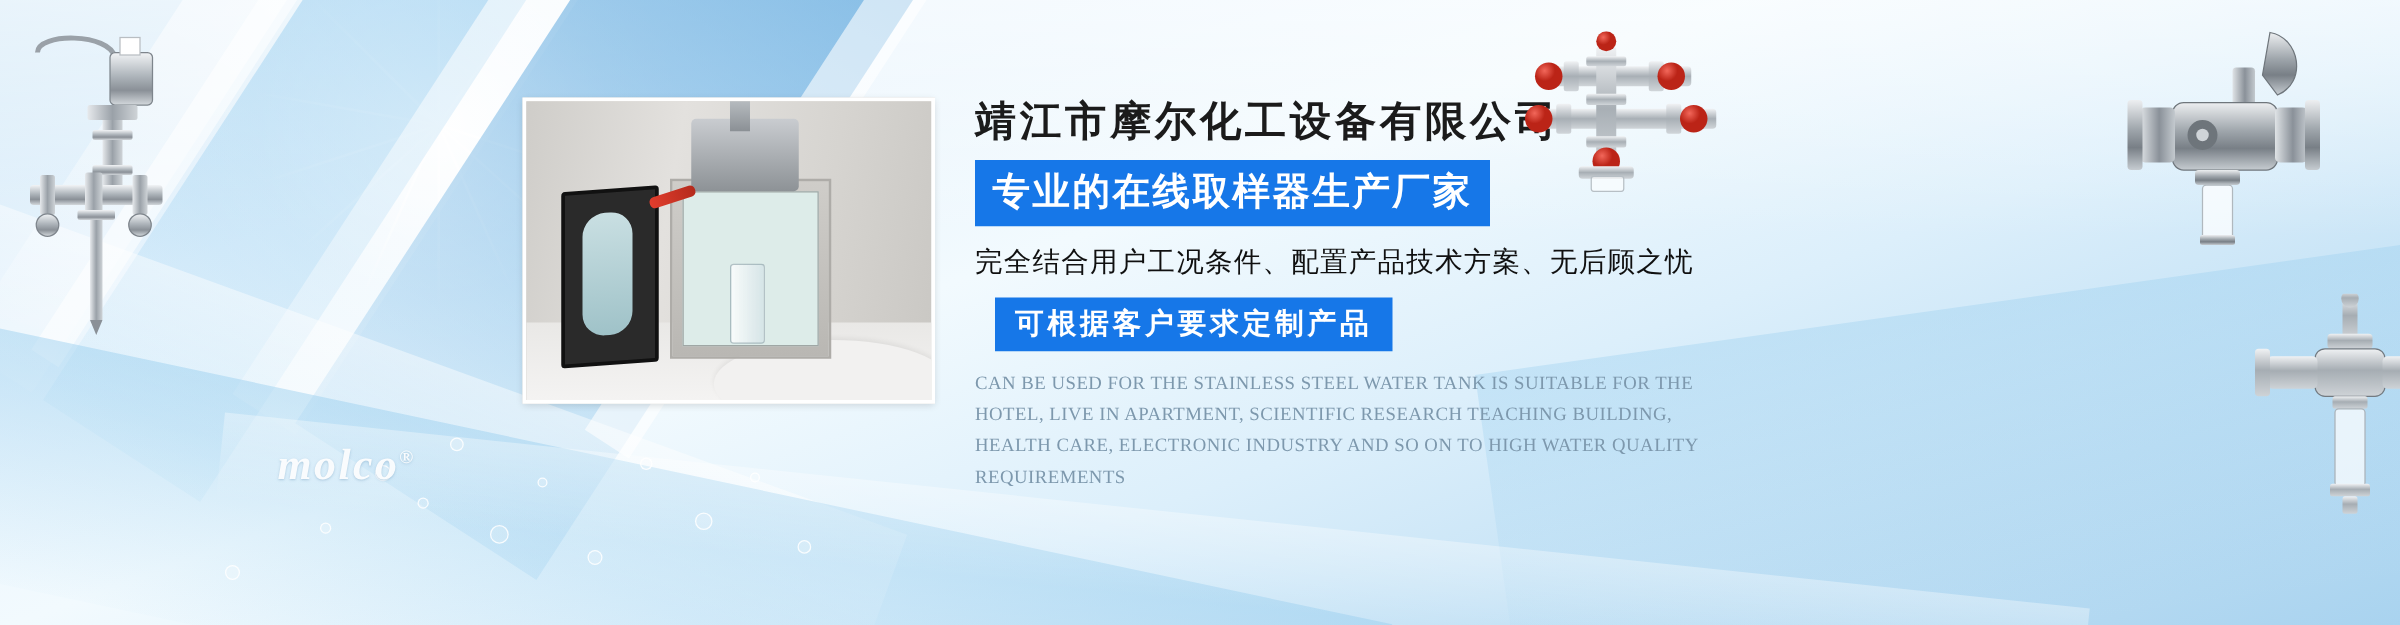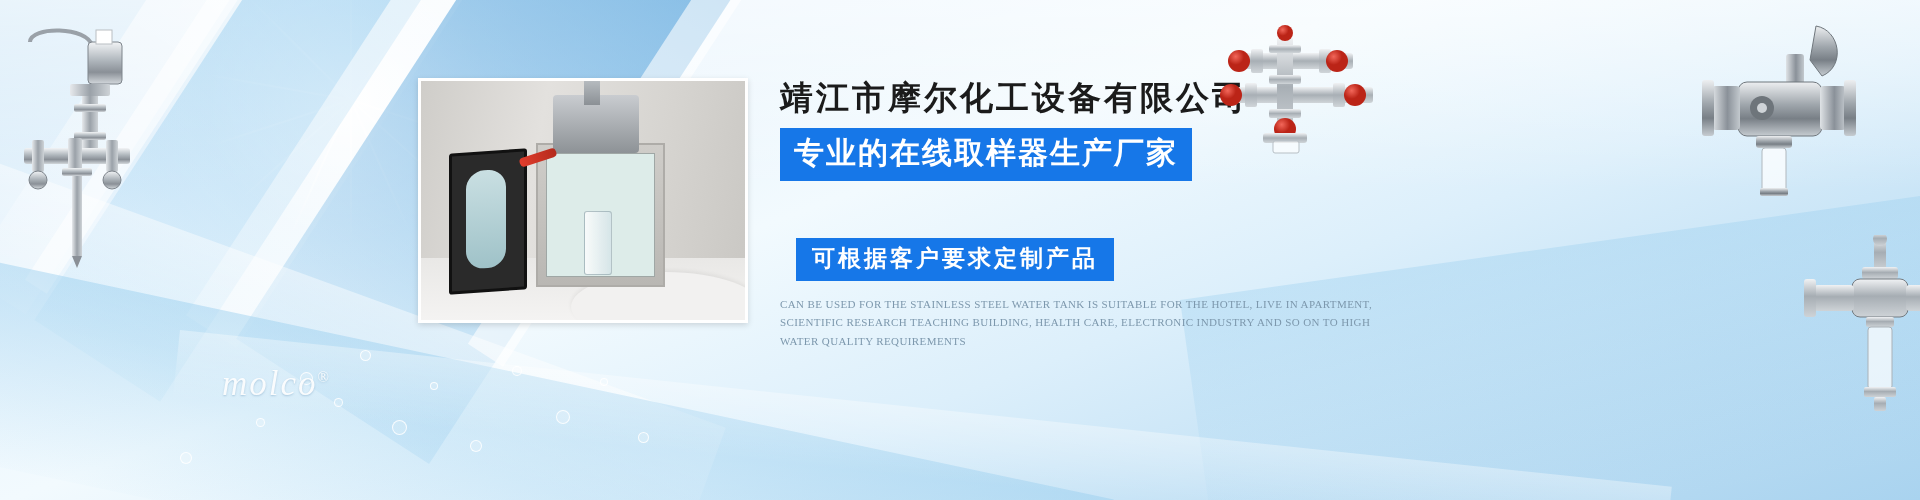--- a/index.html
+++ b/index.html
@@ -58,40 +58,40 @@
     white-space:nowrap;line-height:1.1;
   }
   .hl-line{
     display:inline-block;background:#1677e8;color:#ffffff;
     font-weight:bold;white-space:nowrap;
   }
   .line2{margin-top:12px;}
   .line2 .hl-line{font-size:30px;letter-spacing:2px;padding:5px 14px 7px 14px;text-align:right;}
   .line3{margin-top:14px;font-size:22px;color:#101010;letter-spacing:1px;white-space:nowrap;font-weight:500;}
   .line4{margin-top:13px;margin-left:16px;}
-  .line4 .hl-line{font-size:23px;letter-spacing:3px;padding:5px 16px 7px 16px;font-weight:bold;margin-top:44px;}
+  .line4 .hl-line{font-size:23px;letter-spacing:3px;padding:5px 16px 7px 16px;font-weight:bold;}
   .fineprint{
-    margin-top:14px;width:600px;color:#7d98ad;font-size:11px;line-height:1.65;
+    margin-top:14px;width:600px;color:#7d98ad;font-size:15px;line-height:1.65;
     font-family:"Liberation Serif","DejaVu Serif",serif;letter-spacing:.4px;
   }
   
   .eq{position:absolute;}
   
   #eq-left{left:10px;top:20px;width:150px;height:250px;}
   
   #eq-manifold{left:1215px;top:25px;width:170px;height:130px;}
   
   #eq-valve-top{left:1890px;top:15px;width:140px;height:150px;}
   
   #eq-sampler{left:1830px;top:230px;width:130px;height:175px;}
   
   .watermark{
-    position:absolute;left:222px;top:364px;
+    position:absolute;left:222px;top:352px;
     font-family:"Liberation Serif","DejaVu Serif",serif;
-    font-style:italic;font-weight:normal;font-size:35px;letter-spacing:2px;
+    font-style:italic;font-weight:bold;font-size:35px;letter-spacing:2px;
     color:rgba(255,255,255,.92);text-shadow:0 1px 2px rgba(80,130,170,.35);
   }
   .watermark sup{font-size:15px;vertical-align:super;font-style:normal;}
 </style>
 </head>
 <body>
 
 <div class="banner">
 
   <div class="stripes">
@@ -183,20 +183,21 @@
     <div class="ph-red"></div>
   </div>
 
   <div class="textblock">
     <div class="title">靖江市摩尔化工设备有限公司</div>
 
     <div class="line2">
       <span class="hl-line">专业的在线取样器生产厂家</span>
     </div>
 
+    <div class="line3">完全结合用户工况条件、配置产品技术方案、无后顾之忧</div>
 
     <div class="line4">
       <span class="hl-line">可根据客户要求定制产品</span>
     </div>
 
     <div class="fineprint">CAN BE USED FOR THE STAINLESS STEEL WATER TANK IS SUITABLE FOR THE HOTEL, LIVE IN APARTMENT, SCIENTIFIC RESEARCH TEACHING BUILDING, HEALTH CARE, ELECTRONIC INDUSTRY AND SO ON TO HIGH WATER QUALITY REQUIREMENTS</div>
   </div>
 
   <div class="eq" id="eq-manifold">
     <svg width="170" height="130" viewBox="0 0 170 130">

